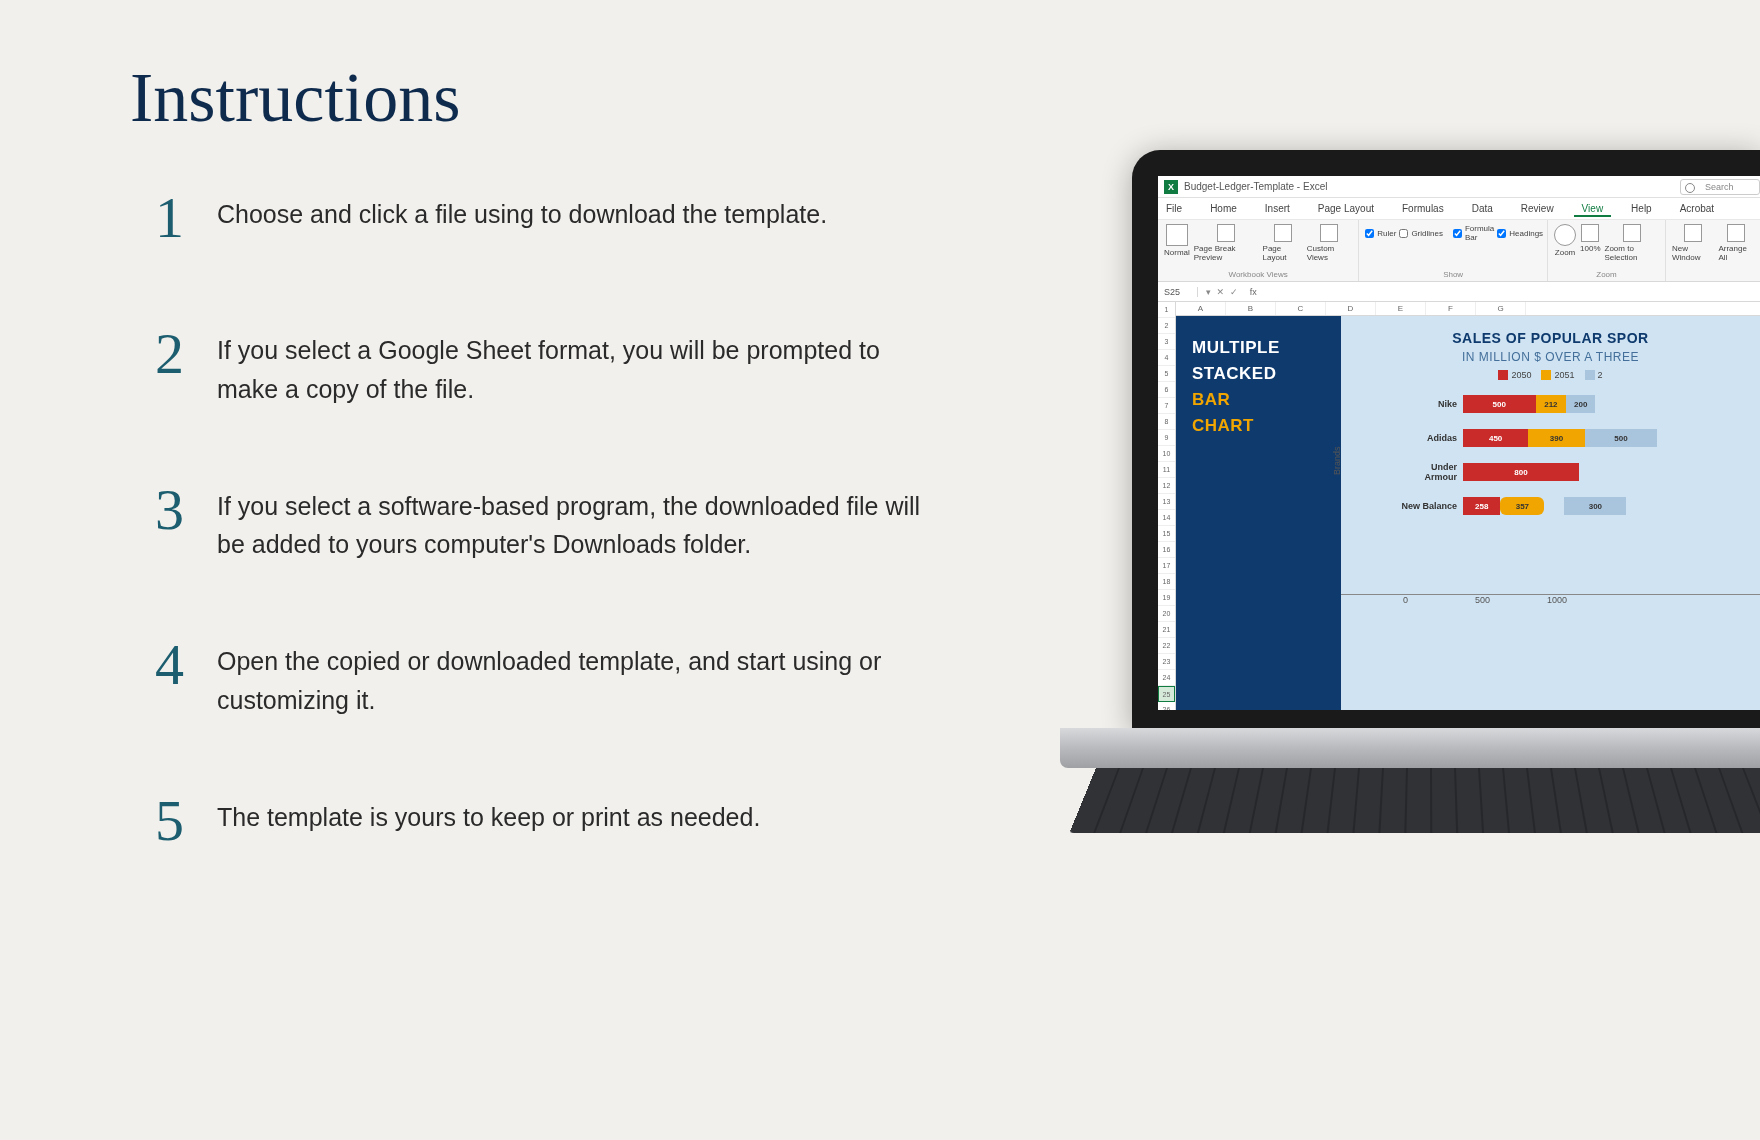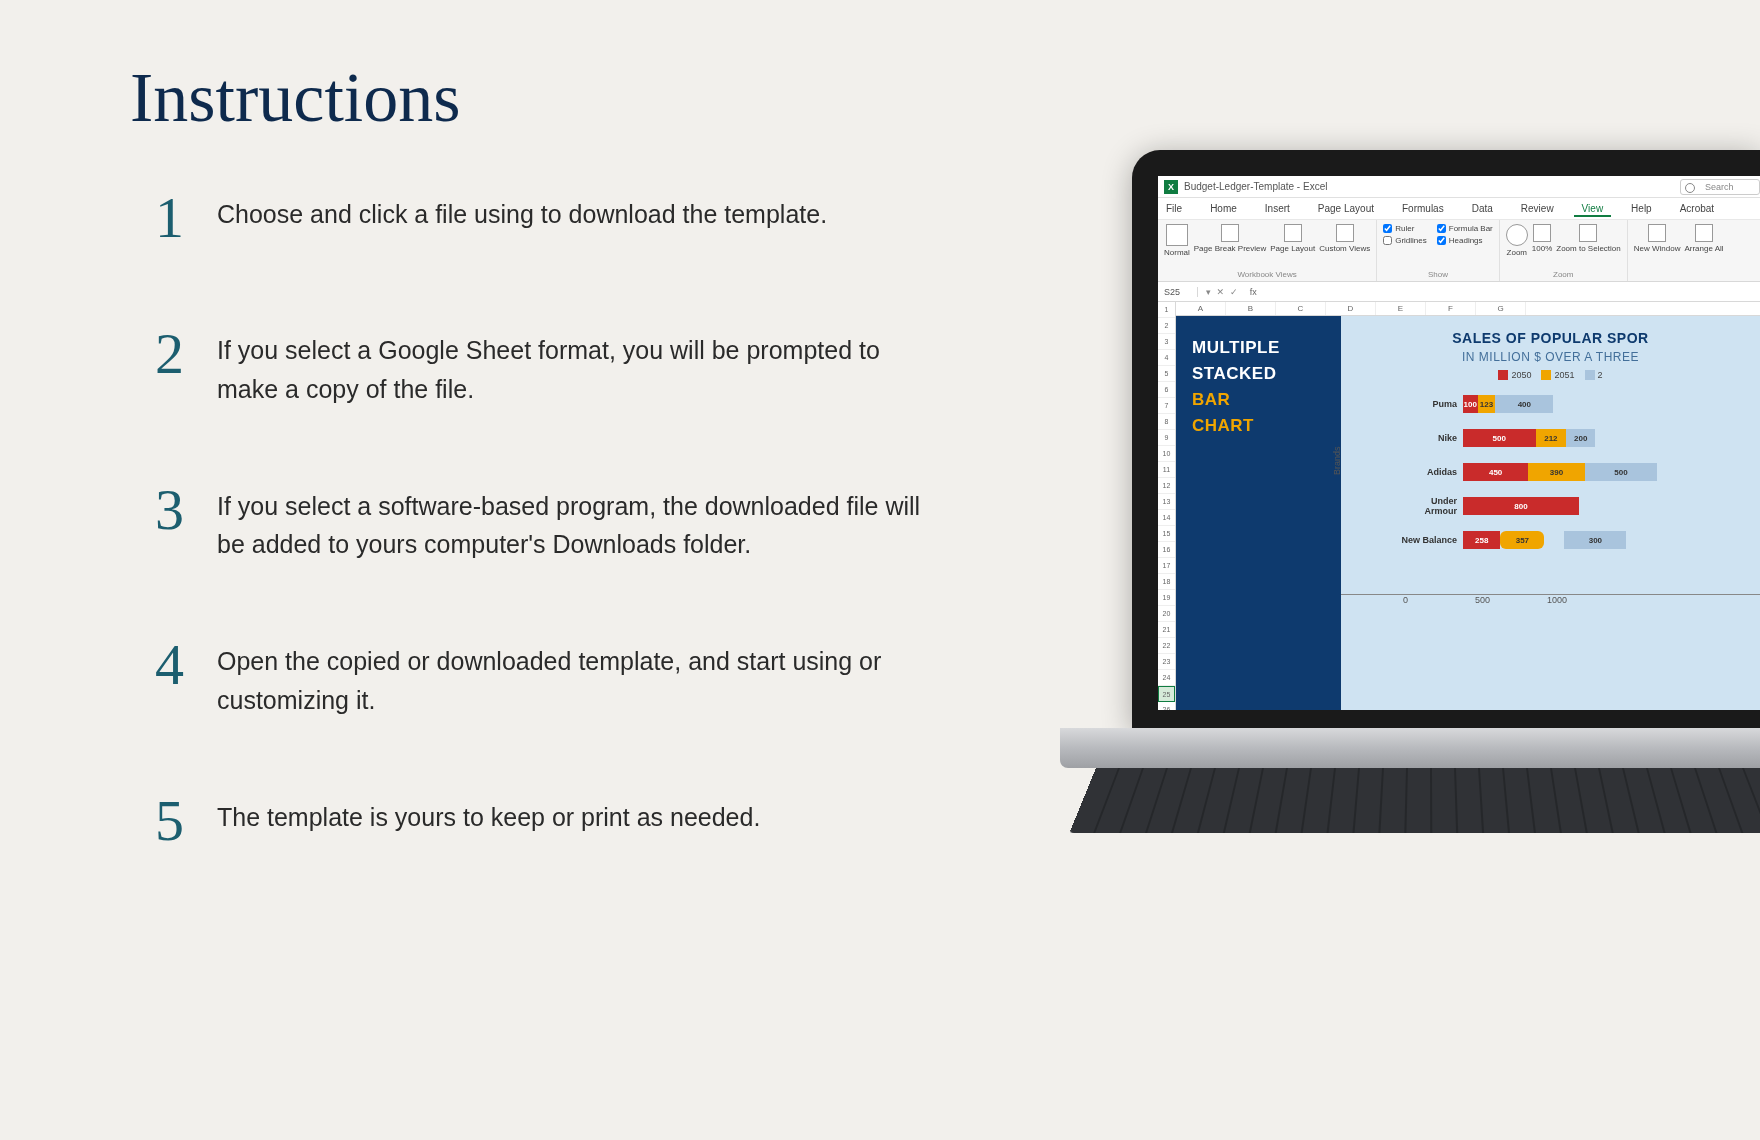--- a/index.html
+++ b/index.html
@@ -158,21 +158,21 @@
   padding: 4px 6px 2px;
   display: flex;
   flex-direction: column;
   justify-content: space-between;
 }
 .ribbon-group-items { display:flex; gap:4px; }
 .ribbon-btn { display:flex; flex-direction:column; align-items:center; gap:2px; color:#444; }
 .ribbon-btn .ico { width:18px;height:18px;border:1px solid #999;background:#fff; }
 .ribbon-btn .ico.big { width:22px;height:22px; }
 .ribbon-group-label { text-align:center; color:#888; font-size:8px; margin-top:2px;}
-.ribbon-checks { display:flex; flex-direction:column; gap:3px; font-size:8px; color:#444;}
+.ribbon-checks { display:flex; gap:3px; font-size:8px; color:#444;}
 .ribbon-checks label { display:flex; align-items:center; gap:3px;}
 .ribbon-checks input { width:9px;height:9px; }
 
 .excel-formula {
   height: 20px;
   display:flex; align-items:center;
   border-bottom: 1px solid #d8d8d8;
   font-size: 9px; color:#555;
 }
 .namebox { width:40px; padding-left:6px; border-right:1px solid #d8d8d8; }
@@ -450,28 +450,20 @@
                   <i class="sw o"></i>
                   <span>2051</span>
                 </span>
               <span>
                   <i class="sw b"></i>
                   <span>2</span>
                 </span>
             </div>
             <div class="bars" id="bars">
               <div class="axis-label">Brands</div>
-            <div class="bar-row">
-                  <div class="bar-name">Puma</div>
-                  <div class="bar-track">
-                    <div class="seg r" style="width: 14.5px;">100</div>
-                    <div class="seg o" style="width: 17.835px;">123</div>
-                    <div class="seg b" style="width: 58px;">400</div>
-                  </div>
-                </div>
                 <div class="bar-row">
                   <div class="bar-name">Nike</div>
                   <div class="bar-track">
                     <div class="seg r" style="width: 72.5px;">500</div>
                     <div class="seg o" style="width: 30.74px;">212</div>
                     <div class="seg b" style="width: 29px;">200</div>
                   </div>
                 </div>
                 <div class="bar-row">
                   <div class="bar-name">Adidas</div>

